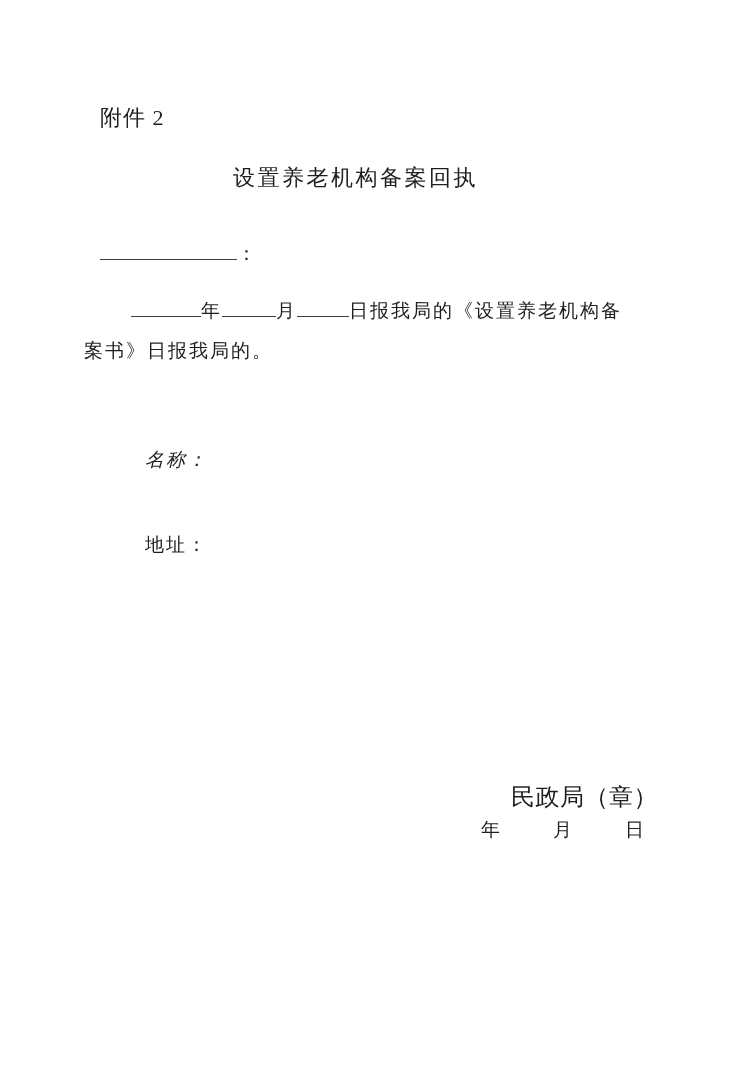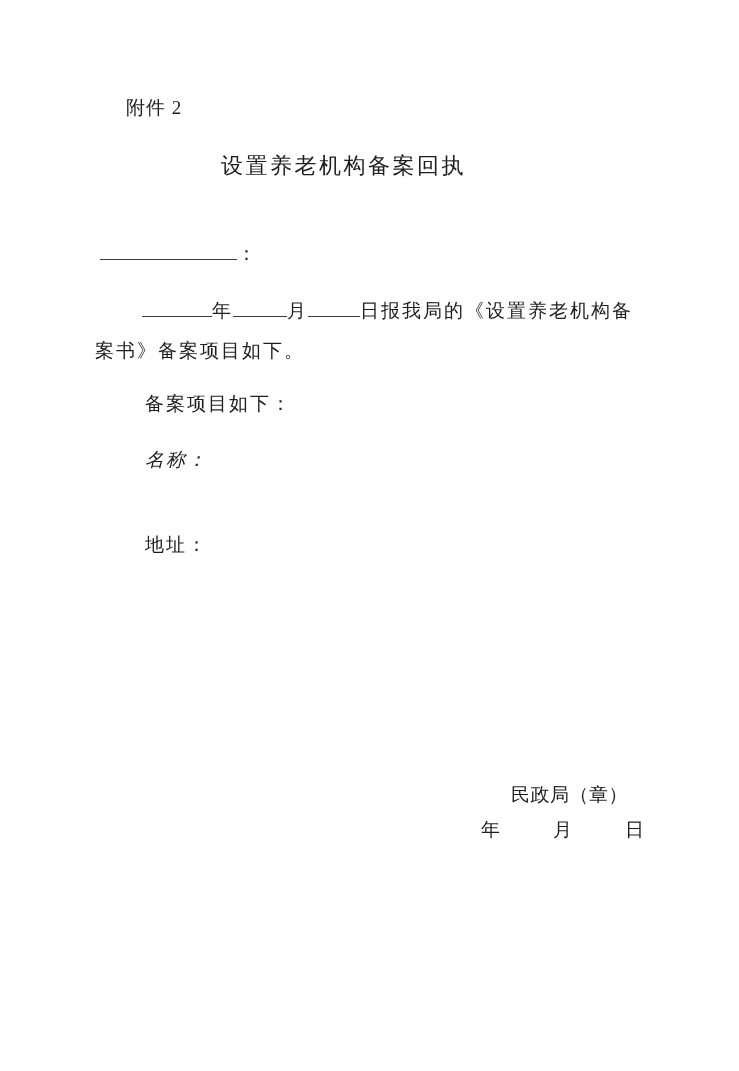--- a/index.html
+++ b/index.html
@@ -8,32 +8,31 @@
     width: 739px;
     height: 1071px;
     background: #ffffff;
     font-family: "Liberation Serif", "DejaVu Serif", serif;
     color: #1e1e1e;
     overflow: hidden;
   }
   .att {
     position: absolute;
     left: 100px;
-    top: 98px;
-    font-size: 19px;
+    top: 106px;
+    font-size: 22px;
     letter-spacing: 1px;
     line-height: 1.1;
-    margin-left: 26px;
   }
   .title {
     position: absolute;
     left: 0;
     top: 149px;
     width: 679px;
-    margin: 4px;
+    margin: 16px;
     text-align: center;
     font-size: 22px;
     font-weight: normal;
     letter-spacing: 2.5px;
     line-height: 1.2;
   }
   .recipient-row {
     position: absolute;
     left: 100px;
     top: 240px;
@@ -51,21 +50,21 @@
     border-bottom: 1.5px solid #3c3c3c;
     vertical-align: baseline;
   }
   .w137 { width: 137px; }
   .w87  { width: 87px; }
   .w70  { width: 70px; }
   .w54  { width: 54px; }
   .w52  { width: 52px; }
   .para {
     position: absolute;
-    left: 95px;
+    left: 84px;
     top: 291px;
     width: 552px;
     font-size: 19px;
     letter-spacing: 2px;
     line-height: 40px;
   }
   .indent { display: inline-block; width: 47px; }
   .label {
     position: absolute;
     left: 145px;
@@ -73,21 +72,21 @@
     letter-spacing: 2px;
     line-height: 1.15;
   }
   .y393 { top: 393px; }
   .y449 { top: 449px; font-style: italic; }
   .y506 { top: 534px; }
   .sig {
     position: absolute;
     left: 511px;
     top: 784px;
-    font-size: 19px;
+    font-size: 24px;
     letter-spacing: 0.5px;
     line-height: 1.15;
   }
   .dateline {
     position: absolute;
     left: 481px;
     top: 819px;
     display: flex;
     gap: 53px;
     font-size: 19px;
@@ -102,24 +101,23 @@
   <div class="att">附件 2</div>
 
   <h1 class="title">设置养老机构备案回执</h1>
 
   <div class="recipient-row">
     <span><span class="blank w137"></span><span>：</span></span>
   </div>
 
   <div class="para">
     <span class="indent"></span><span class="blank w70"></span><span>年</span><span class="blank w54"></span><span>月</span><span class="blank w52"></span><span>日报我局的《设置养老机构备</span><br>
-    <span>案书》备案项目如下。</span>
+    <span>案书》日报我局的。</span>
   </div>
 
-  <div class="label y393">备案项目如下：</div>
 
   <div class="label y449">名称：</div>
 
   <div class="label y506">地址：</div>
 
   <div class="sig">民政局（章）</div>
 
   <div class="dateline">
     <span>年</span>
     <span>月</span>

